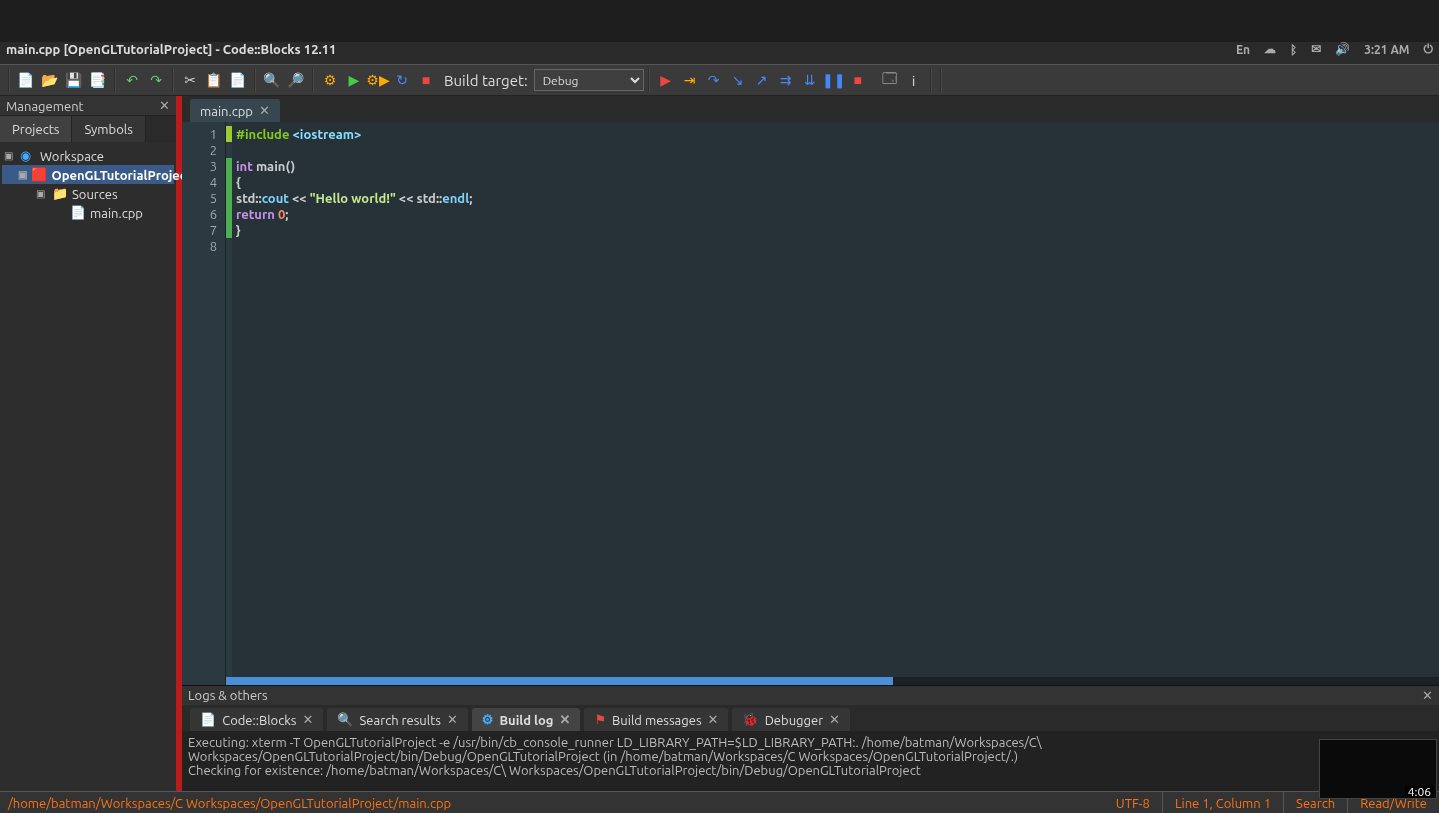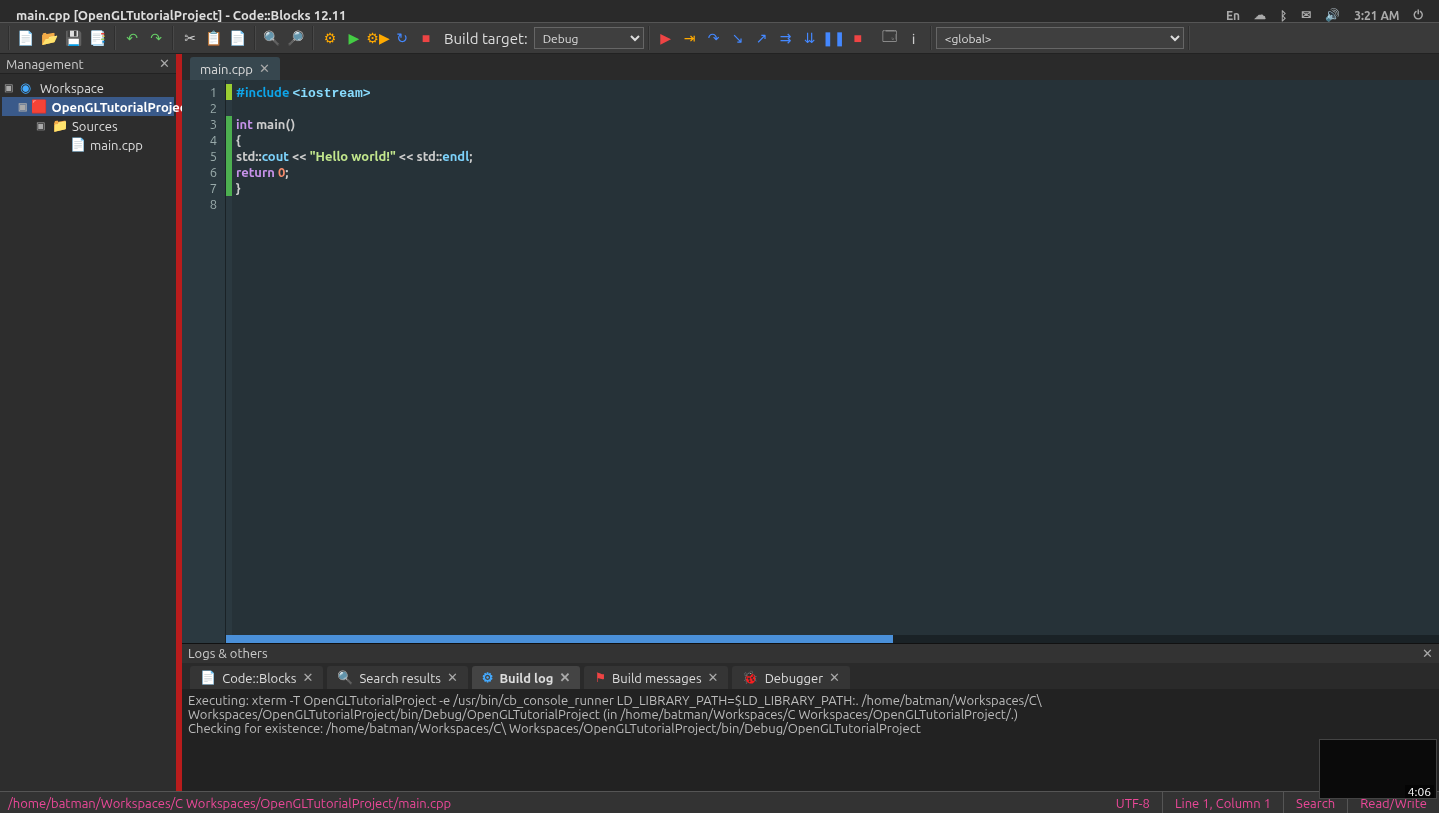--- a/index.html
+++ b/index.html
@@ -1,19 +1,19 @@
 <!DOCTYPE html>
 <html><head>
 <meta charset="utf-8">
 <style>
 * { margin: 0; padding: 0; box-sizing: border-box; font-family: Ubuntu, "Segoe UI", Arial, sans-serif; font-size: 13px; }
 body { background: #1e1e1e; color: #c8c8c8; width: 1439px; height: 813px; overflow: hidden; position: relative; }
 
 
-.titlebar { background: #2a2a2a; height: 22px; display: flex; align-items: flex-end; padding: 0 16px; color: #ddd; font-weight: bold; font-size: 13px; }
+.titlebar { background: #2a2a2a; height: 22px; display: flex; align-items: flex-start; padding: 0 6px; color: #ddd; font-weight: bold; font-size: 13px; margin-top: 42px; }
 .titlebar .spacer { flex: 1; }
 .sys-icons { display: flex; gap: 14px; align-items: center; color: #aaa; }
 .sys-icons span { font-size: 12px; }
 
 
 .toolbars { background: #3a3a3a; height: 32px; display: flex; align-items: center; border-top: 1px solid #555; border-bottom: 1px solid #222; padding: 0 4px; }
 .toolbars .sep { width: 2px; height: 24px; background: linear-gradient(to right, #222, #555); margin: 0 4px; }
 .tb-btn { width: 22px; height: 22px; margin: 0 1px; display: flex; align-items: center; justify-content: center; border-radius: 2px; cursor: pointer; font-size: 14px; color: #ccc; }
 .tb-label { color: #ddd; margin: 0 6px; font-size: 15px; }
 .tb-select { background: #3f3f3f; color: #ddd; border: 1px solid #666; height: 22px; padding: 0 4px; font-size: 12px; }
@@ -44,36 +44,36 @@
 .changebar div { height: 16px; }
 .cb-y { background: #9acd32; }
 .cb-g { background: #4caf50; }
 .code { padding: 4px 8px 0 4px; color: #ccc; white-space: nowrap; }
 .code-line { height: 16px; line-height: 16px; font-family: "DejaVu Sans Mono", Consolas, monospace; font-weight: bold; }
 .gutter div { height: 16px; line-height: 16px; }
 .kw { color: #7dd3fc; }
 .type { color: #c792ea; }
 .str { color: #c3e88d; }
 .num { color: #f78c6c; }
-.pp { color: #0ea5e9; }
-.hdr { color: #89ddff; font-family: Liberation Mono, monospace; }
+.pp { color: #84cc16; }
+.hdr { color: #89ddff; }
 .editor-hscroll { position: absolute; bottom: 0; left: 44px; right: 0; height: 8px; background: #1a2226; }
 .editor-hscroll .thumb { height: 100%; background: #4a90d9; width: 55%; }
 
 
 .logs { height: 148px; background: #222; border-top: 1px solid #111; display: flex; flex-direction: column; }
 .logs-title { background: #333; padding: 2px 6px; color: #ccc; font-size: 12px; display: flex; justify-content: space-between; }
 .log-tabs { display: flex; background: #2a2a2a; padding-left: 8px; height: 26px; align-items: flex-end; gap: 4px; }
 .log-tab { background: #353535; padding: 4px 10px; color: #ddd; display: flex; align-items: center; gap: 6px; cursor: pointer; border-top-left-radius: 3px; border-top-right-radius: 3px; }
 .log-tab.active { background: #444; font-weight: bold; }
 .log-content { flex: 1; padding: 4px 6px; font-family: "DejaVu Sans Mono", Consolas, monospace; font-size: 11px; color: #bbb; overflow: hidden; }
 .log-content .green { color: #4a90d9; }
 
 
-.statusbar { position: absolute; bottom: 0; left: 0; right: 0; height: 22px; background: #333; border-top: 1px solid #555; display: flex; align-items: center; color: #ec4899; margin-top: 24px; }
+.statusbar { position: absolute; bottom: 0; left: 0; right: 0; height: 22px; background: #333; border-top: 1px solid #555; display: flex; align-items: center; color: #f97316; margin-top: 24px; }
 .statusbar .cell { padding: 0 12px; border-right: 1px solid #555; height: 100%; display: flex; align-items: center; }
 .statusbar .path { flex: 1; padding: 0 8px; }
 
 
 .pip { position: absolute; right: 2px; bottom: 14px; width: 118px; height: 60px; background: #0a0a0a; border: 1px solid #444; }
 .pip .ts { position: absolute; right: 2px; bottom: 0; font-size: 12px; color: #fff; background: rgba(0,0,0,0.6); padding: 0 3px; }
 
 .close-x { color: #aaa; cursor: pointer; }
 </style>
 </head>
@@ -126,32 +126,33 @@
   <div class="tb-btn" style="color:#48f">↘</div>
   <div class="tb-btn" style="color:#48f">↗</div>
   <div class="tb-btn" style="color:#48f">⇉</div>
   <div class="tb-btn" style="color:#48f">⇊</div>
   <div class="tb-btn" style="color:#48f">❚❚</div>
   <div class="tb-btn" style="color:#e44">■</div>
   <div style="width:8px"></div>
   <div class="tb-btn">🗔</div>
   <div class="tb-btn">ℹ</div>
   <div class="sep"></div>
-  <select class="tb-select" style="width:248px">
-    <option>&lt;global&gt;</option>
-  </select>
   <div class="sep"></div>
 </div>
 
 <div class="main">
 
   <div class="mgmt">
     <div class="mgmt-title">
       <span>Management</span>
       <span class="close-x">✕</span>
+    </div>
+    <div class="mgmt-tabs">
+      <div class="mgmt-tab active">Projects</div>
+      <div class="mgmt-tab">Symbols</div>
     </div>
     <div class="tree">
       <div class="tree-row">
         <span class="exp">▣</span>
         <span class="ticon" style="color:#4af">◉</span>
         <span>Workspace</span>
       </div>
       <div class="tree-row tree-indent1 selected">
         <span class="exp">▣</span>
         <span class="ticon">🟥</span>

